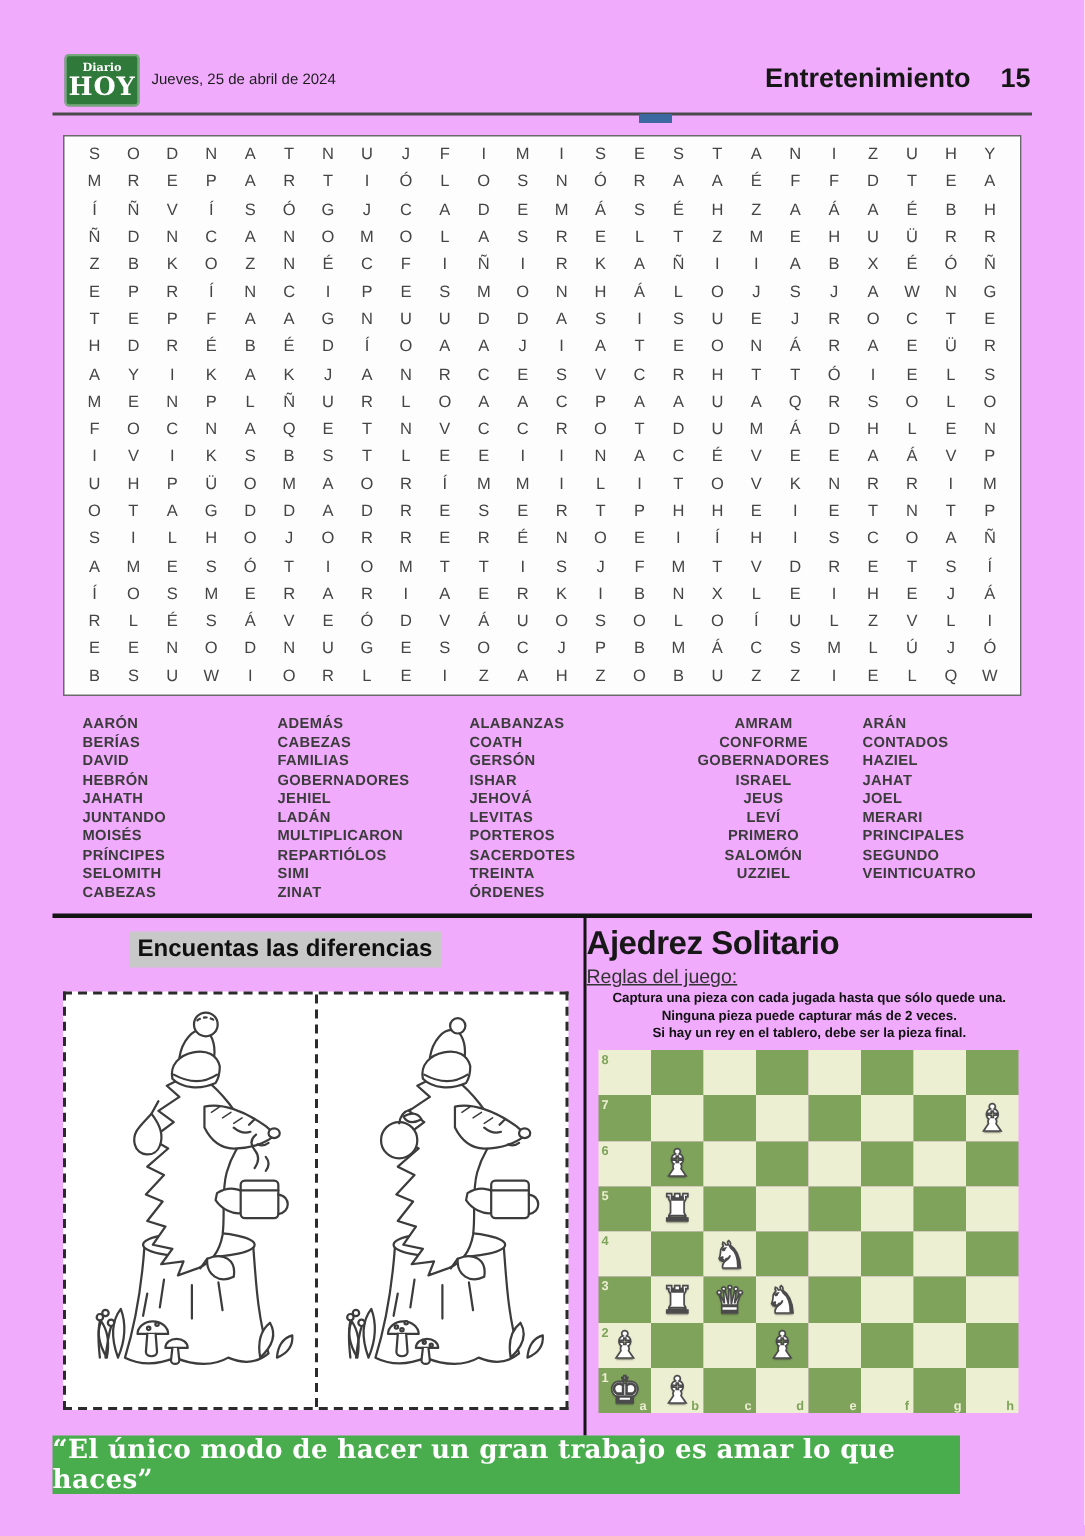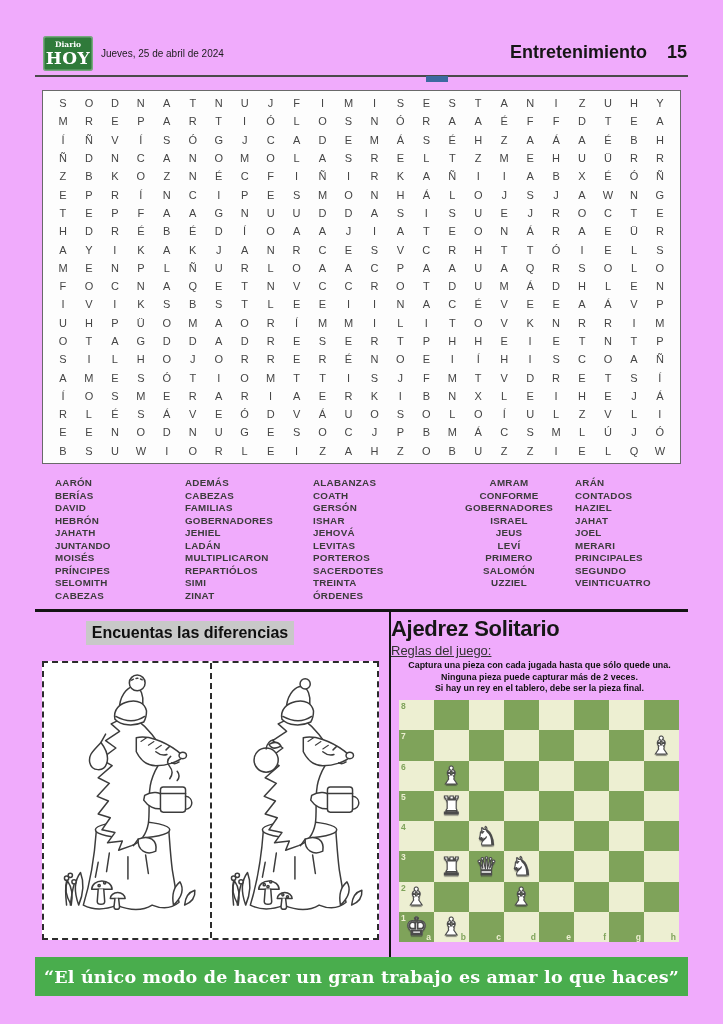--- a/index.html
+++ b/index.html
@@ -58,21 +58,21 @@
   .rank-label{position:absolute;top:1px;left:2px;font-size:8.5px;font-weight:bold;}
   .file-label{position:absolute;bottom:0;right:3px;font-size:8.5px;font-weight:bold;}
   .lab-on-dark{color:var(--board-light,#edefd2);}
   .lab-on-light{color:var(--board-dark,#7fa35a);}
   .piece{position:absolute;inset:0;display:flex;align-items:center;justify-content:center;
         font-family:"DejaVu Sans",sans-serif;font-size:25px;color:#fff;
         -webkit-text-stroke:1.1px #4b4b4b;
         text-shadow:0 1.5px 1px rgba(60,60,60,.55),0 0 1px #555;}
 
   
-  .quote-bar{position:absolute;left:35px;top:957px;width:653px;height:39px;background:var(--quote-green,#49ad4d);
+  .quote-bar{position:absolute;left:35px;top:957px;width:605px;height:39px;background:var(--quote-green,#49ad4d);
         display:flex;align-items:center;justify-content:center;}
   .quote-text{font-family:"DejaVu Serif",serif;font-weight:bold;font-size:17.5px;color:#fff;letter-spacing:.2px;}
 
   svg .ln{fill:#fff;stroke:#3c3c3c;stroke-width:1.6;stroke-linejoin:round;stroke-linecap:round;}
   svg .nf{fill:none;}
 </style>
 </head>
 <body>
 
 <div class="page">

